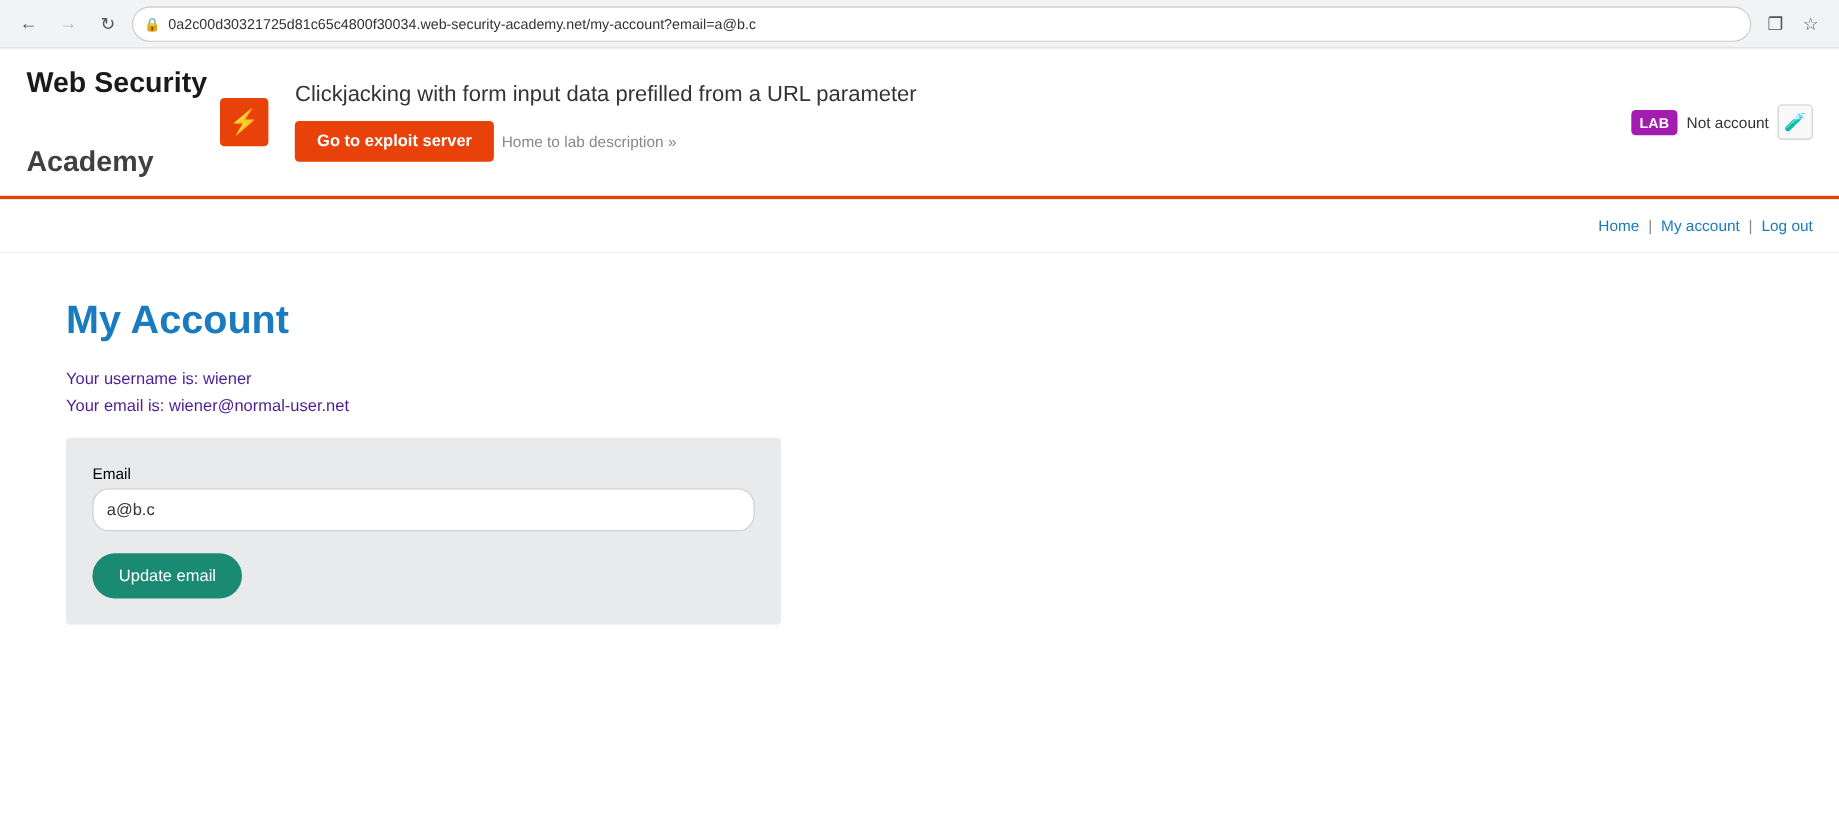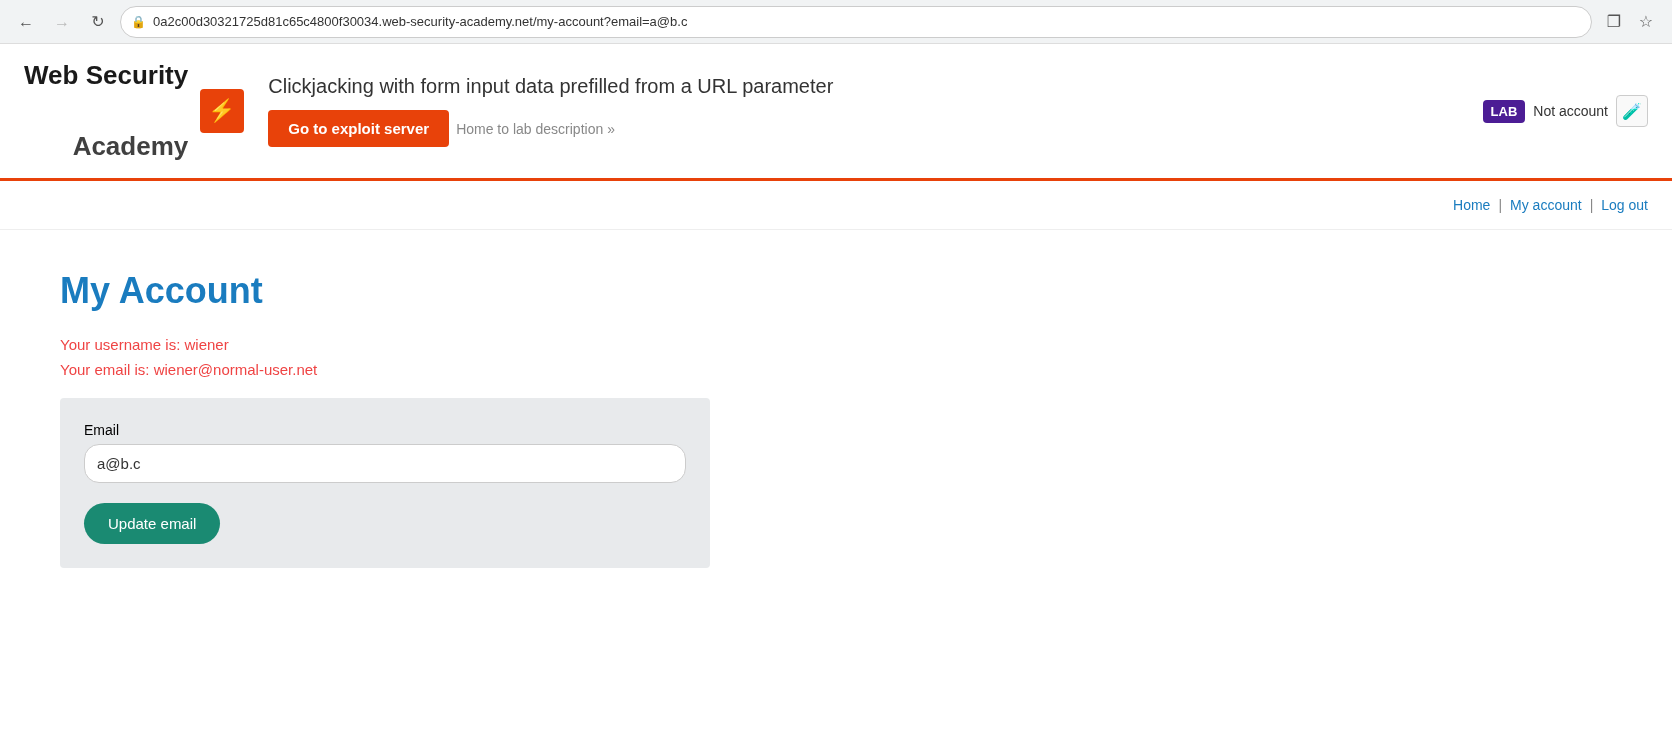--- a/index.html
+++ b/index.html
@@ -69,21 +69,20 @@
       padding: 16px 24px;
       display: flex;
       align-items: center;
       gap: 24px;
       border-bottom: 3px solid #e8420a;
     }
     .logo-area {
       display: flex;
       align-items: center;
       gap: 0;
-      text-align: right;
     }
     .logo-text {
       font-size: 26px;
       font-weight: bold;
       color: #1a1a1a;
       line-height: 1.2;
     }
     .logo-icon {
       width: 44px; height: 44px;
       background: #e8420a;
@@ -123,21 +122,21 @@
       font-size: 14px;
       cursor: pointer;
       text-decoration: none;
       display: flex; align-items: center; gap: 4px;
     }
     .lab-status-area {
       display: flex; align-items: center; gap: 8px;
       margin-left: auto;
     }
     .lab-badge {
-      background: #4c1d95;
+      background: #a21caf;
       color: white;
       font-weight: bold;
       font-size: 13px;
       padding: 4px 8px;
       border-radius: 4px;
     }
     .not-solved {
       font-size: 14px;
       color: #333;
     }
@@ -181,21 +180,21 @@
       padding: 40px 60px;
     }
     .page-heading {
       font-size: 36px;
       color: #1a7cbf;
       font-weight: bold;
       margin-bottom: 24px;
     }
     .user-info p {
       font-size: 15px;
-      color: #ef4444;
+      color: #4c1d95;
       margin-bottom: 8px;
     }
 
     
     .email-form-box {
       background: #e8eaec;
       border-radius: 4px;
       padding: 24px;
       margin-top: 20px;
       max-width: 650px;

